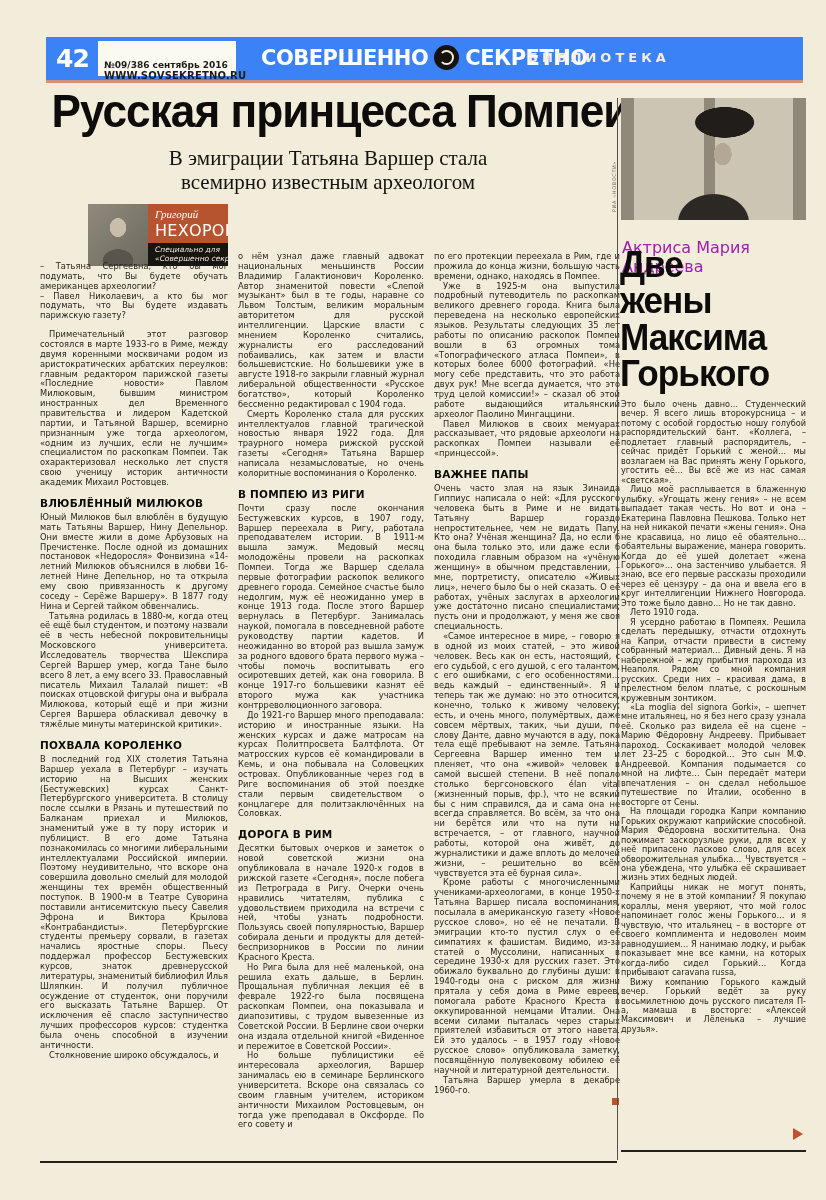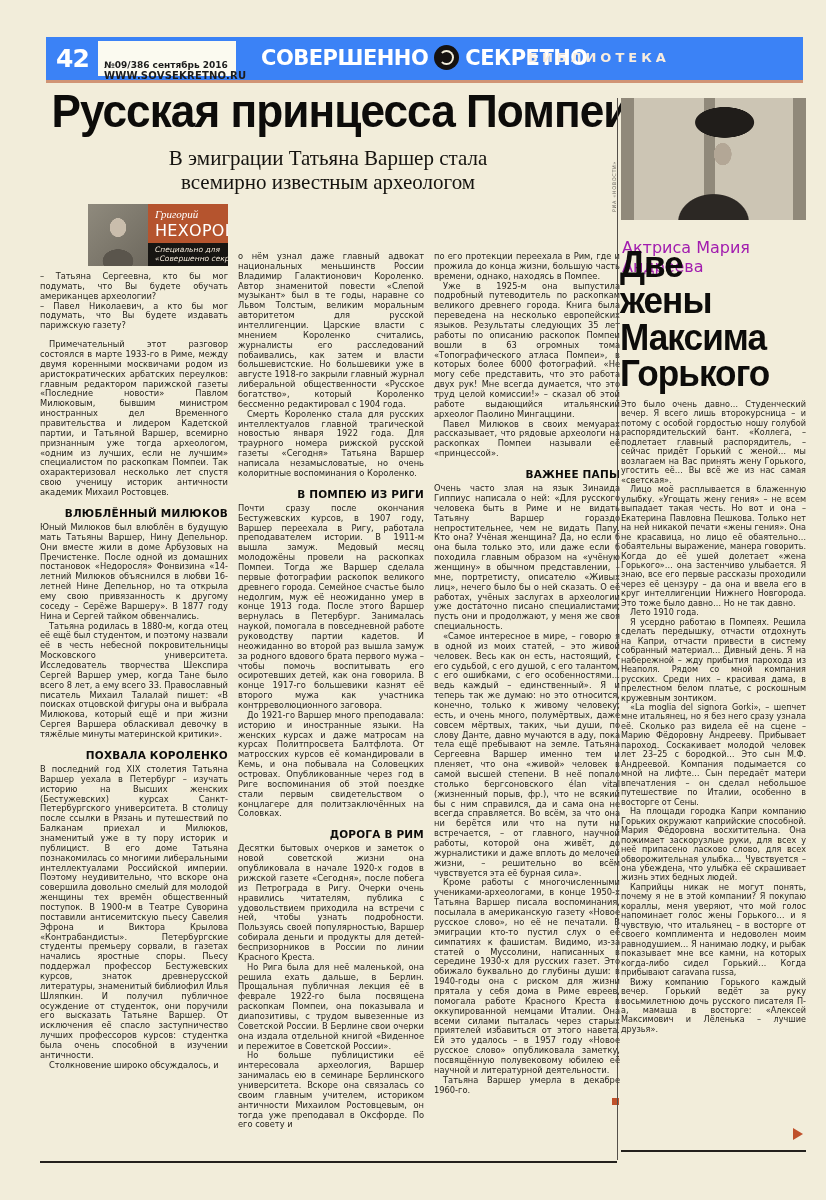--- a/index.html
+++ b/index.html
@@ -26,28 +26,28 @@
             font-family:"Liberation Sans","DejaVu Sans",sans-serif;font-weight:bold;font-size:46px;
             letter-spacing:-1px;transform:scaleX(.96);transform-origin:50% 0;white-space:nowrap;}
   .subhead{position:absolute;left:40px;top:146px;width:576px;text-align:center;
            font-family:"Liberation Serif","DejaVu Serif",serif;font-size:21px;line-height:1.15;color:#15130f;}
 
   
   .col{position:absolute;width:188px;font-size:8.3px;line-height:1.19;text-align:justify;overflow:hidden;}
   .col p{margin:0;}
   .col .b-p{text-indent:9px;}
   .col .b-pgap{margin-top:9px;text-indent:9px;}
-  .col .b-h{font-weight:bold;font-size:10.5px;line-height:1.15;margin:9px 0 4px;text-align:right;letter-spacing:.2px;color:#0d0c0a;}
+  .col .b-h{font-weight:bold;font-size:10.5px;line-height:1.15;margin:9px 0 4px;text-align:left;letter-spacing:.2px;color:#0d0c0a;}
   .col .b-end{width:7px;height:7px;background:#c0512b;margin:3px 1px 0 auto;text-indent:0;}
   #col1{left:40px;top:204px;height:956px;}
   #col2{left:238px;top:252px;width:186px;height:908px;}
   #col3{left:434px;top:252px;width:186px;height:908px;}
 
   
-  .author-block{display:flex;height:56px;margin-bottom:12px;padding-left:48px;}
+  .author-block{display:flex;height:56px;margin-bottom:2px;padding-left:48px;}
   .author-photo{width:60px;height:62px;flex:0 0 auto;
     background:
       radial-gradient(ellipse 14px 16px at 50% 38%, #c9bdac 58%, rgba(0,0,0,0) 60%),
       radial-gradient(ellipse 26px 20px at 50% 92%, #5a554c 58%, rgba(0,0,0,0) 60%),
       linear-gradient(135deg,#8f8a7d,#6e695e);}
   .author-right{flex:1;display:flex;flex-direction:column;}
   .author-orange{background:#b5542e;color:#fff;padding:4px 7px 3px;flex:1;}
   .author-first{font-family:"Liberation Serif","DejaVu Serif",serif;font-style:italic;font-size:11px;}
   .author-last{font-weight:normal;font-size:16px;letter-spacing:.3px;}
   .author-black{background:#171512;color:#f3e9da;font-style:italic;font-size:7.5px;line-height:1.25;padding:2px 7px;}

